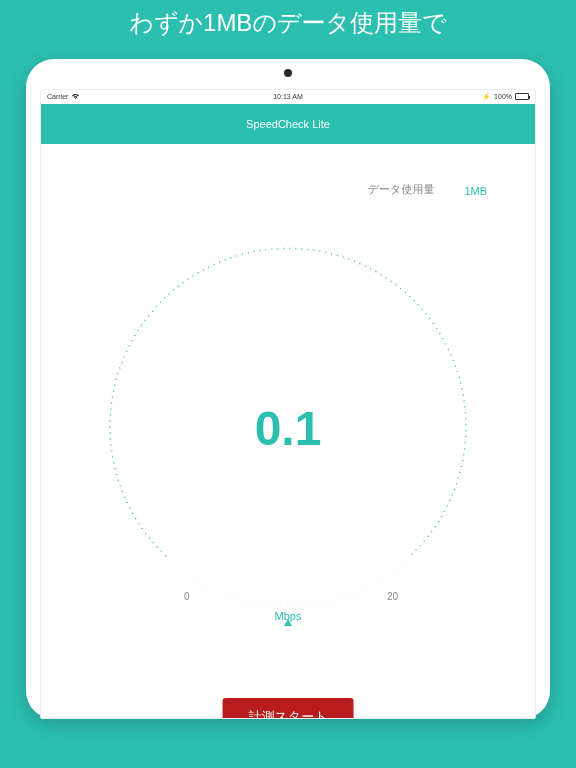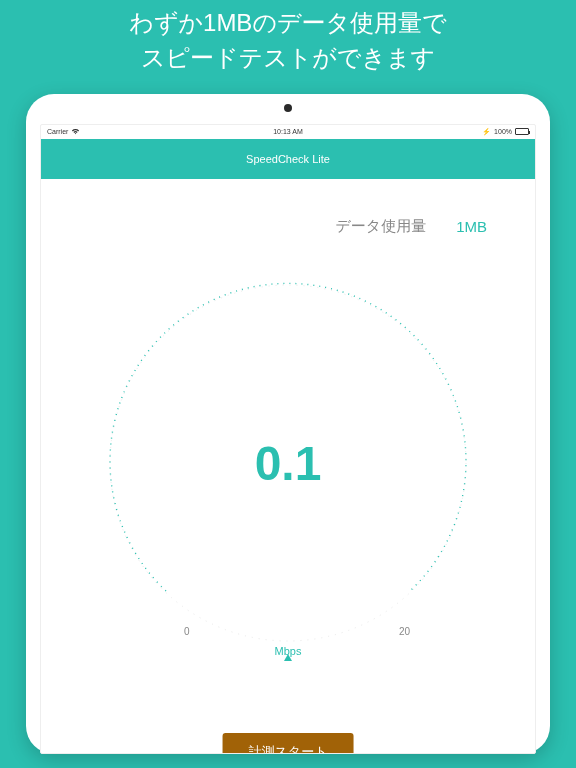--- a/index.html
+++ b/index.html
@@ -77,22 +77,22 @@
   .content {
     position: relative;
     height: calc(100% - 14px - 28px);
   }
   .data-usage-row {
     position: absolute;
     top: 38px;
     right: 48px;
     display: flex;
     gap: 30px;
-    font-size: 15px;
-    align-items: center;
+    font-size: 11px;
+    align-items: flex-end;
   }
   .data-usage-label { color: #888; }
   .data-usage-value { color: #2bbfb0; font-weight: 400; }
   .gauge-wrap {
     position: absolute;
     left: 50%;
     top: 94px;
     transform: translateX(-50%);
     width: 380px;
     height: 380px;
@@ -107,21 +107,21 @@
     font-size: 48px;
     font-weight: 700;
     text-align: right;
   }
   .tick-label {
     position: absolute;
     font-size: 10px;
     color: #888;
   }
   .tick-0 { left: 86px; bottom: 16px; }
-  .tick-20 { right: 68px; bottom: 16px; margin-top: 44px; }
+  .tick-20 { right: 80px; bottom: 16px; margin-top: 44px; }
   .unit-label {
     position: absolute;
     left: 50%;
     transform: translateX(-50%);
     bottom: -4px;
     color: #2bbfb0;
     font-size: 11px;
     font-weight: 500;
     margin-top: 20px;
   }
@@ -142,36 +142,35 @@
     transform: translateX(-50%);
     color: #888;
     font-size: 10px;
     white-space: nowrap;
   }
   .start-button {
     position: absolute;
     left: 50%;
     bottom: 0;
     transform: translateX(-50%);
-    background: #a16207;
+    background: #b91c1c;
     color: #ffffff;
     font-size: 13px;
     padding: 10px 26px 4px 26px;
     border: none;
     border-radius: 3px 3px 0 0;
     cursor: pointer;
     font-family: inherit;
   }
 </style>
 </head>
 <body>
 
 <div class="promo-text">
   <span>わずか1MBのデータ使用量で</span><br>
-  <span>スピードテストができます</span>
 </div>
 
 <div class="device-frame">
   <div class="camera"></div>
   <div class="screen">
 
     <div class="status-bar">
       <div class="status-left">
         <span>Carrier</span>
         <span class="wifi-icon">

